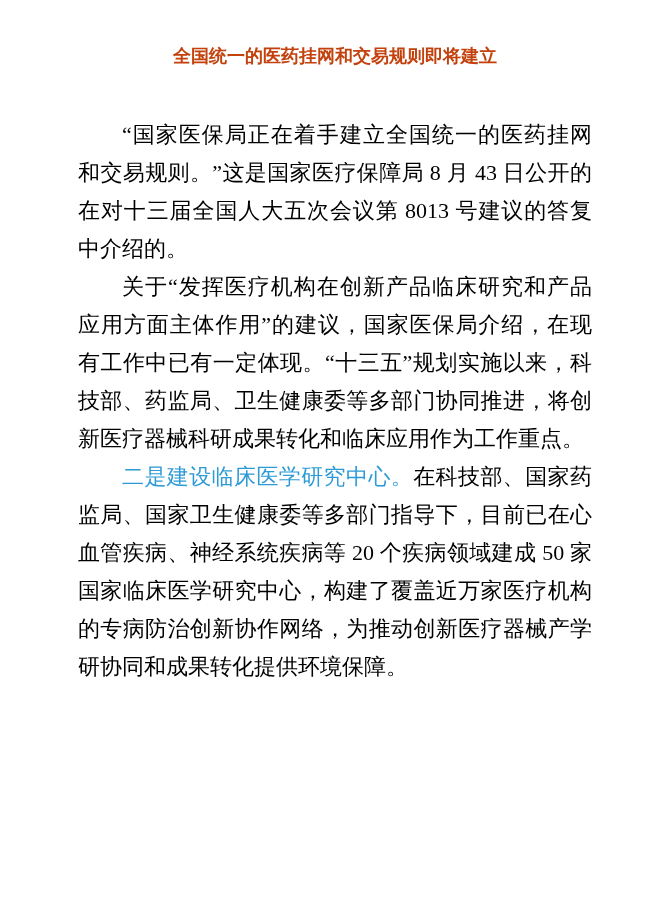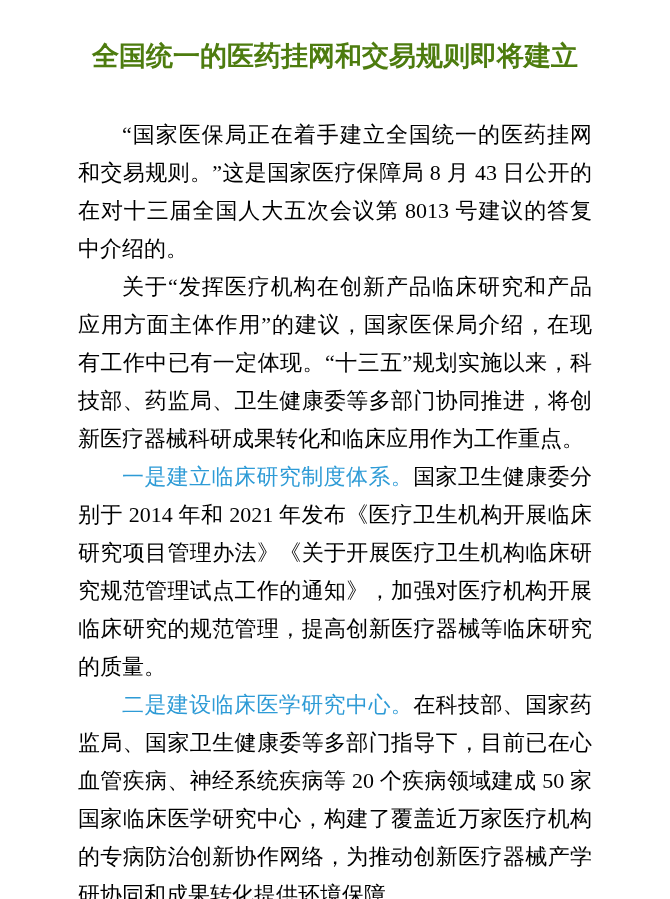--- a/index.html
+++ b/index.html
@@ -14,25 +14,25 @@
     margin: 0 auto;
     background: #ffffff;
     overflow: hidden;
     box-sizing: border-box;
     padding: 40px 78px 0 78px;
     font-family: "Liberation Serif", "DejaVu Serif", serif;
     color: #000000;
   }
   .doc-title {
     margin: 0 0 44px 0;
-    font-size: 27px;
+    font-size: 18px;
     line-height: 32px;
     font-weight: 700;
     text-align: center;
-    color: #4d7c0f;
+    color: #c2410c;
   }
   .para {
     margin: 0;
     font-size: 22px;
     line-height: 38px;
     text-align: justify;
     text-indent: 2em;
     color: #000000;
     word-break: break-all;
   }
@@ -43,17 +43,16 @@
 </head>
 <body>
 
 <div class="page">
   <h1 class="doc-title">全国统一的医药挂网和交易规则即将建立</h1>
 
   <p class="para"><span class="para-lead"></span><span>“国家医保局正在着手建立全国统一的医药挂网和交易规则。”这是国家医疗保障局 8 月 43 日公开的在对十三届全国人大五次会议第 8013 号建议的答复中介绍的。</span></p>
 
   <p class="para"><span class="para-lead"></span><span>关于“发挥医疗机构在创新产品临床研究和产品应用方面主体作用”的建议，国家医保局介绍，在现有工作中已有一定体现。“十三五”规划实施以来，科技部、药监局、卫生健康委等多部门协同推进，将创新医疗器械科研成果转化和临床应用作为工作重点。</span></p>
 
-  <p class="para"><span class="para-lead">一是建立临床研究制度体系。</span><span>国家卫生健康委分别于 2014 年和 2021 年发布《医疗卫生机构开展临床研究项目管理办法》《关于开展医疗卫生机构临床研究规范管理试点工作的通知》，加强对医疗机构开展临床研究的规范管理，提高创新医疗器械等临床研究的质量。</span></p>
 
   <p class="para"><span class="para-lead">二是建设临床医学研究中心。</span><span>在科技部、国家药监局、国家卫生健康委等多部门指导下，目前已在心血管疾病、神经系统疾病等 20 个疾病领域建成 50 家国家临床医学研究中心，构建了覆盖近万家医疗机构的专病防治创新协作网络，为推动创新医疗器械产学研协同和成果转化提供环境保障。</span></p>
 
 </div>
 
 </body></html>

